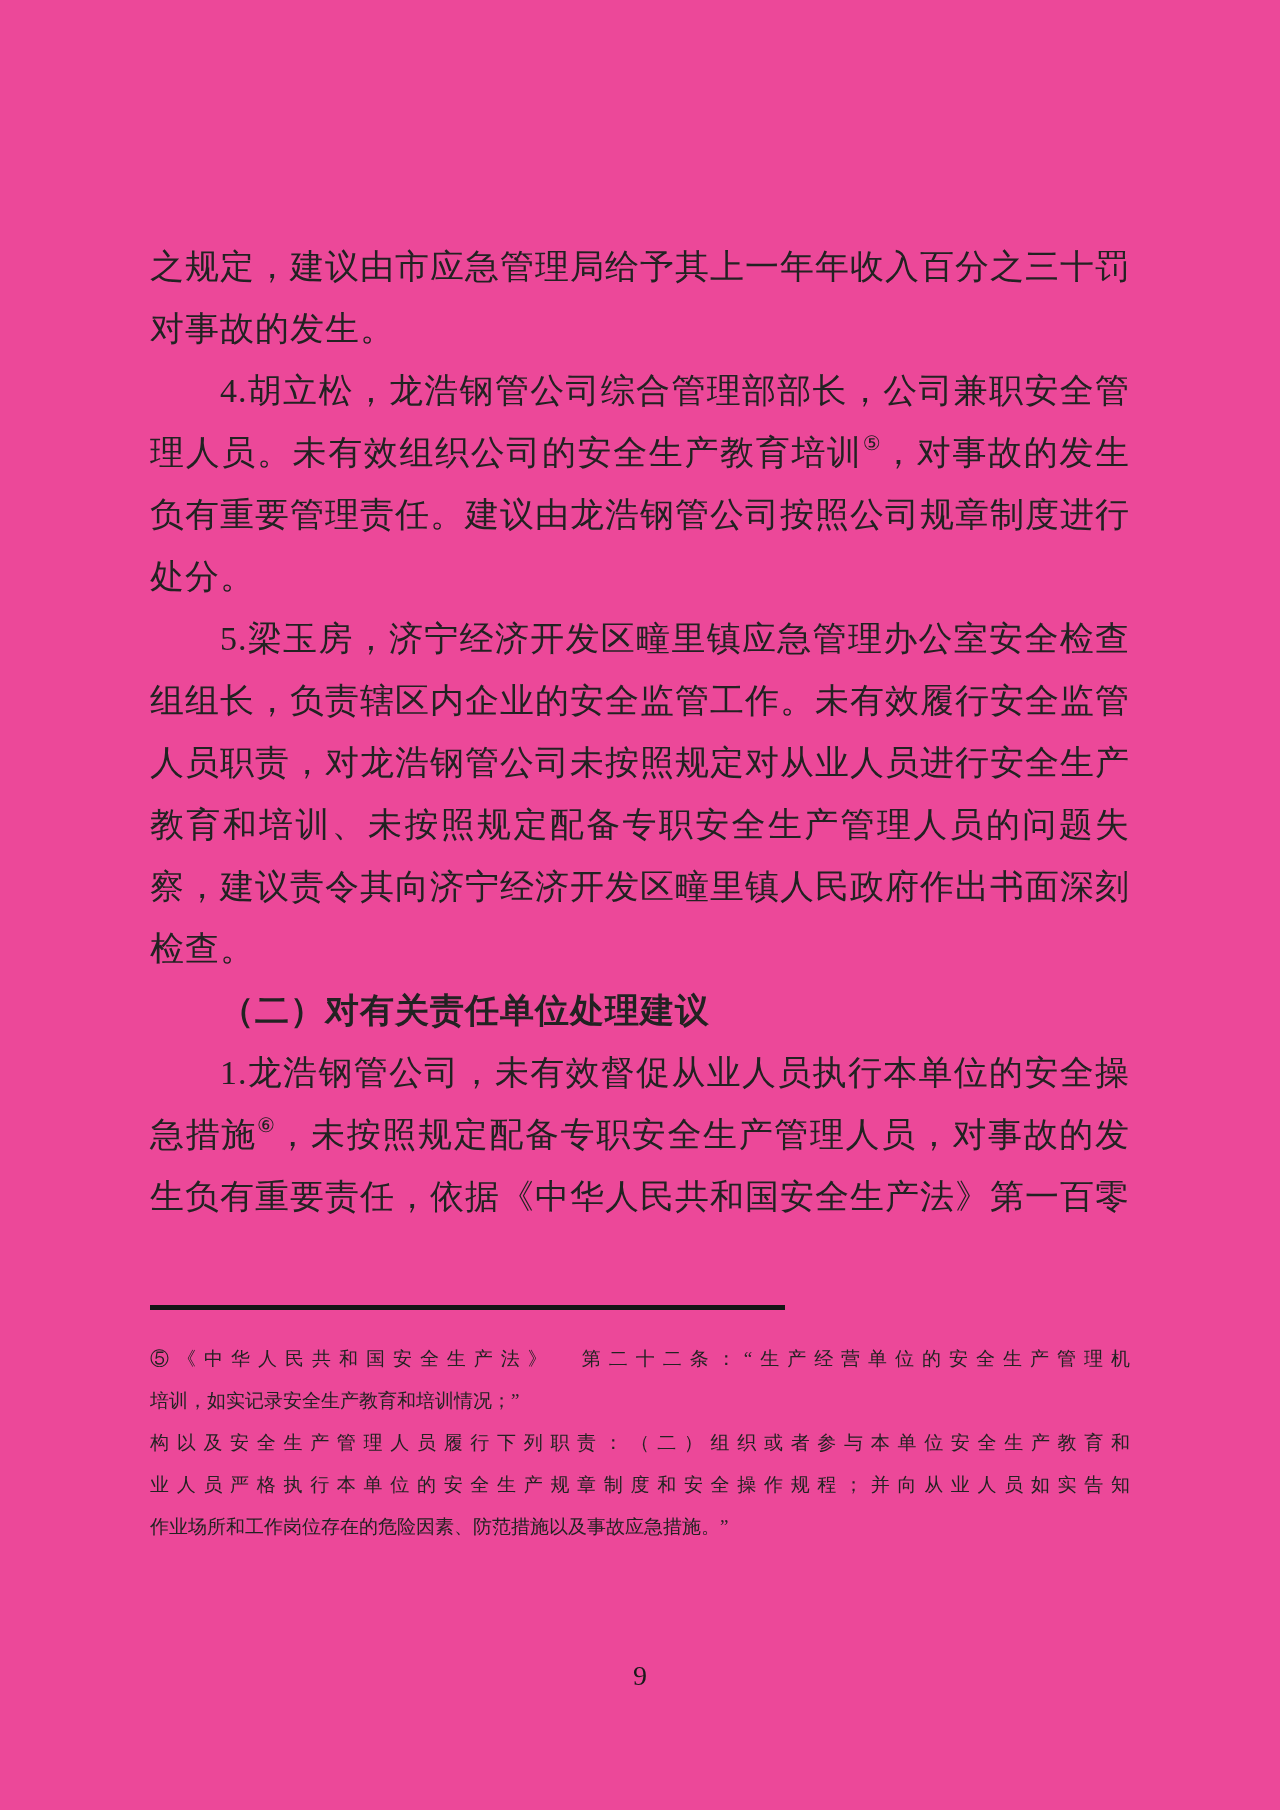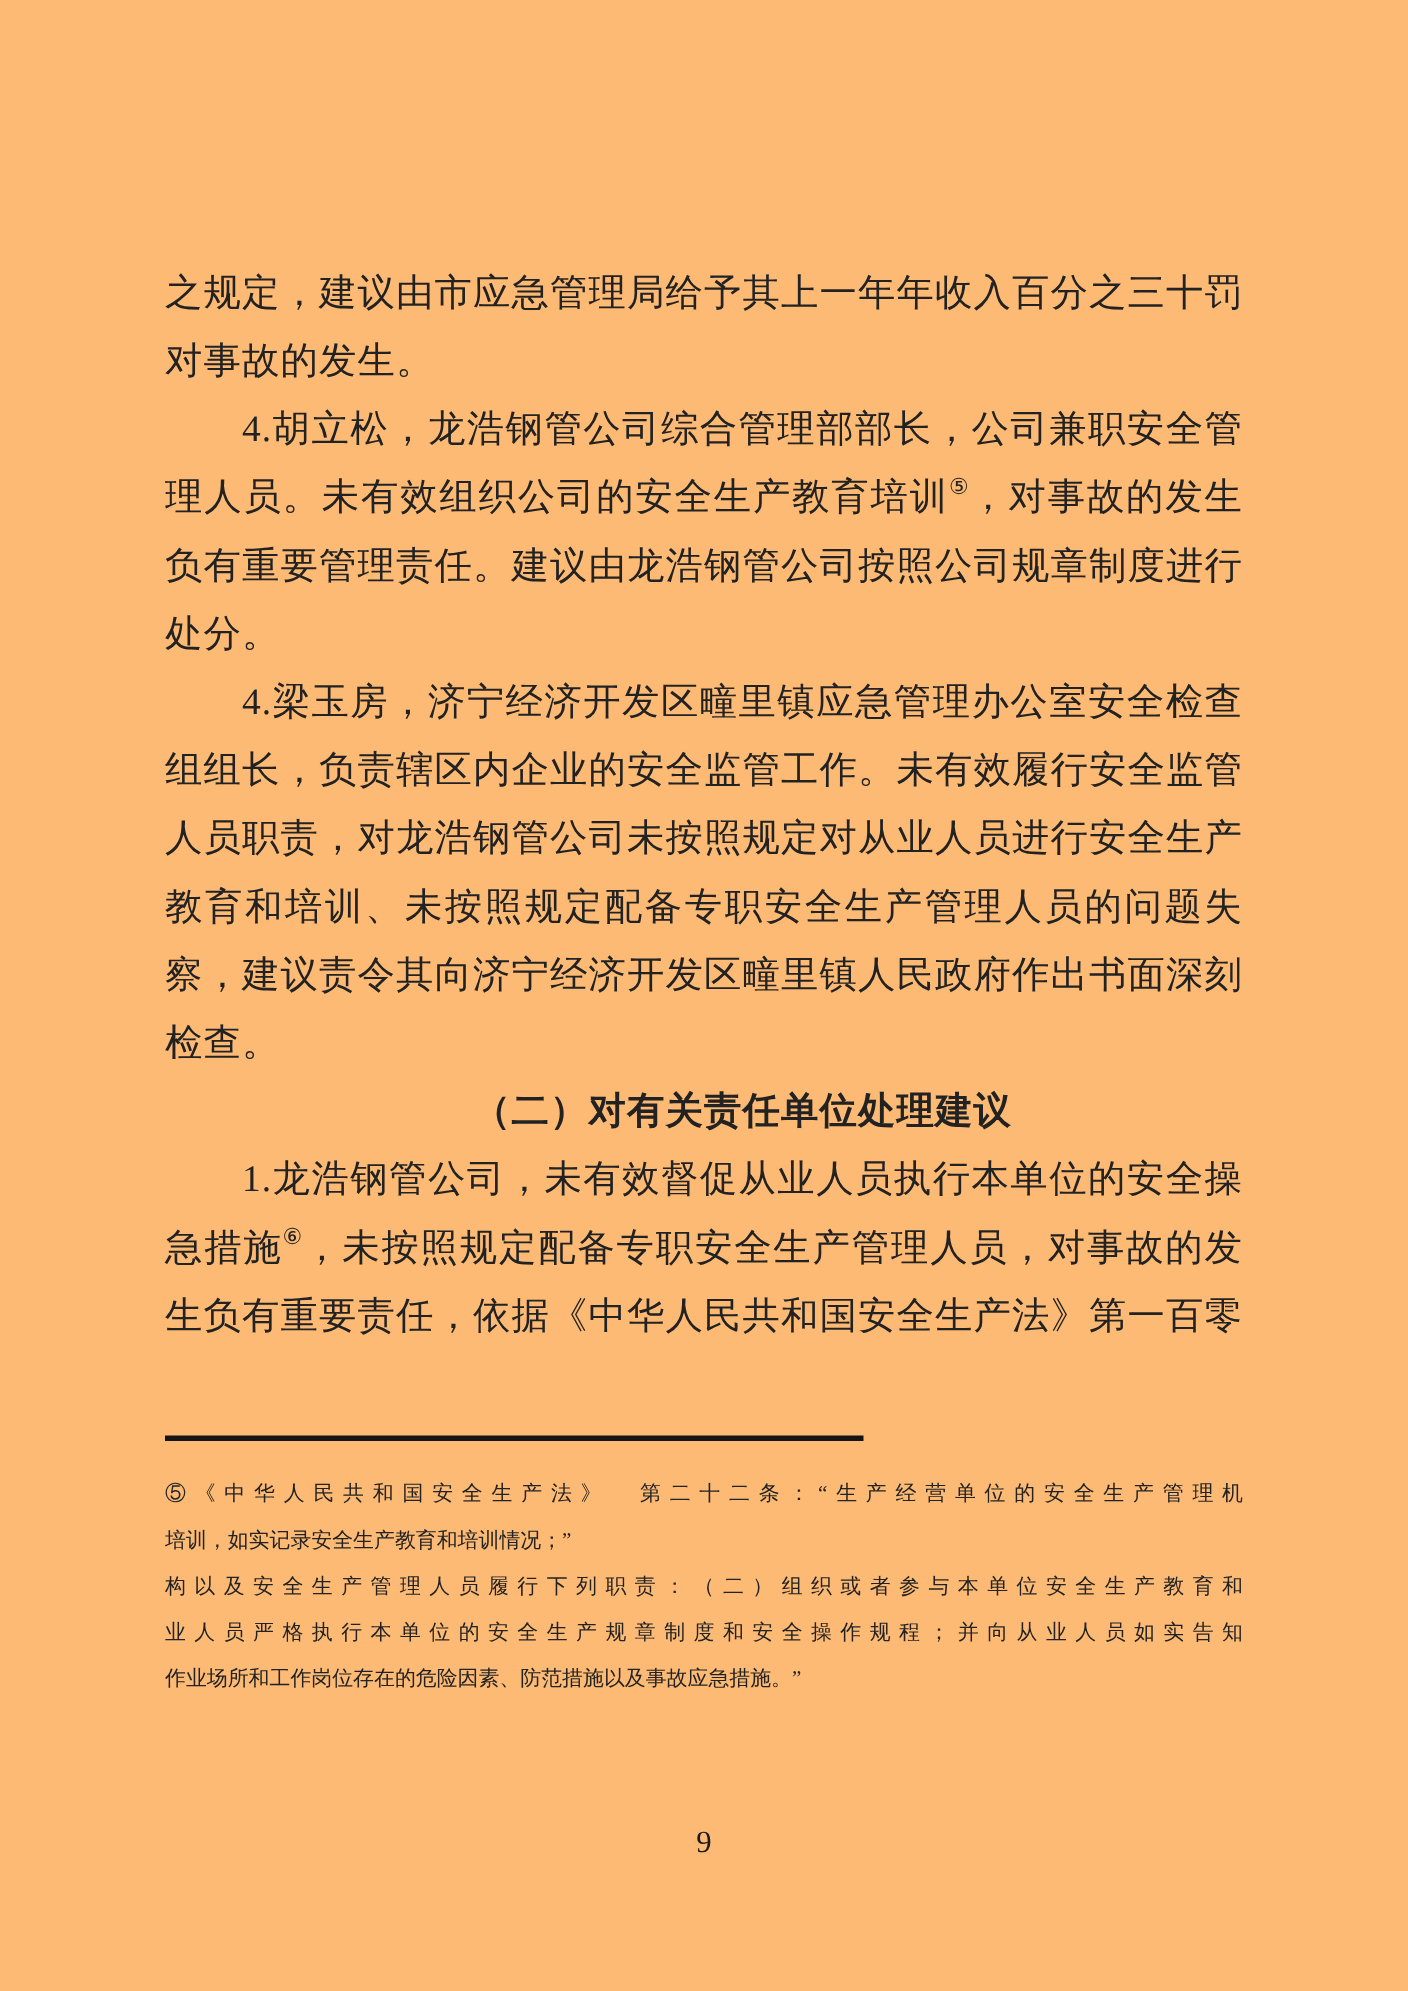--- a/index.html
+++ b/index.html
@@ -28,21 +28,21 @@
     text-align: left;
     white-space: normal;
     overflow: visible;
   }
   .line.just {
     text-align: justify;
     text-align-last: justify;
     text-justify: inter-character;
   }
   .line.ind { text-indent: 70px; }
-  .line.bold { font-weight: bold; text-align: center; }
+  .line.bold { font-weight: bold; }
   .line sup {
     font-size: 20px;
     line-height: 0;
     letter-spacing: 0;
     vertical-align: 14px;
   }
   .footnote-sep {
     position: absolute;
     left: 150px;
     top: 1305px;
@@ -74,29 +74,29 @@
     top: 1660px;
     width: 100%;
     text-align: center;
     font-size: 28px;
     color: #1a1a1a;
   }
 </style>
 </head>
 <body>
 
-<div class="page" style="background: #fdba74; color: rgb(34, 34, 34); text-decoration: underline;">
+<div class="page" style="background: #ec4899; color: rgb(34, 34, 34); text-decoration: underline;">
   <div class="body-text" id="body-lines">
       <div class="line just"><span>之规定，建议由市应急管理局给予其上一年年收入百分之三十罚</span></div>
       <div class="line"><span>对事故的发生。</span></div>
       <div class="line just ind"><span>4.胡立松，龙浩钢管公司综合管理部部长，公司兼职安全管</span></div>
       <div class="line just"><span>理人员。未有效组织公司的安全生产教育培训</span><sup>⑤</sup><span>，对事故的发生</span></div>
       <div class="line just"><span>负有重要管理责任。建议由龙浩钢管公司按照公司规章制度进行</span></div>
       <div class="line"><span>处分。</span></div>
-      <div class="line just ind"><span>4.梁玉房，济宁经济开发区疃里镇应急管理办公室安全检查</span></div>
+      <div class="line just ind"><span>5.梁玉房，济宁经济开发区疃里镇应急管理办公室安全检查</span></div>
       <div class="line just"><span>组组长，负责辖区内企业的安全监管工作。未有效履行安全监管</span></div>
       <div class="line just"><span>人员职责，对龙浩钢管公司未按照规定对从业人员进行安全生产</span></div>
       <div class="line just"><span>教育和培训、未按照规定配备专职安全生产管理人员的问题失</span></div>
       <div class="line just"><span>察，建议责令其向济宁经济开发区疃里镇人民政府作出书面深刻</span></div>
       <div class="line"><span>检查。</span></div>
       <div class="line ind bold"><span>（二）对有关责任单位处理建议</span></div>
       <div class="line just ind"><span>1.龙浩钢管公司，未有效督促从业人员执行本单位的安全操</span></div>
       <div class="line just"><span>急措施</span><sup>⑥</sup><span>，未按照规定配备专职安全生产管理人员，对事故的发</span></div>
       <div class="line just"><span>生负有重要责任，依据《中华人民共和国安全生产法》第一百零</span></div>
     </div>

